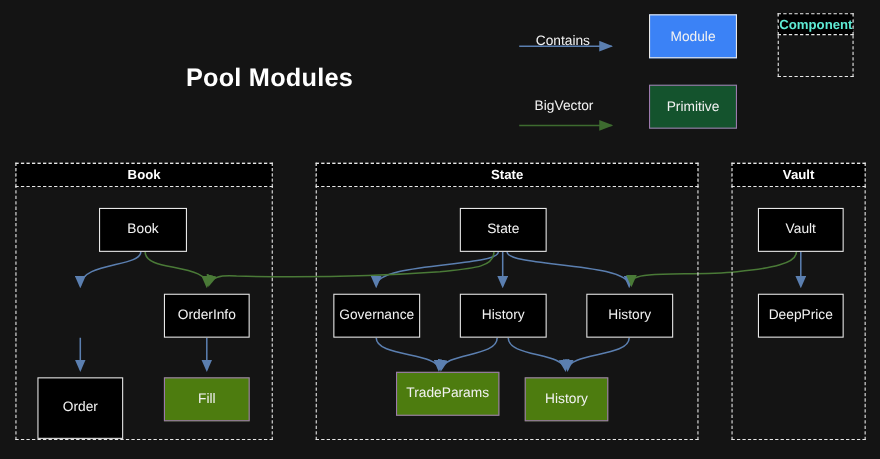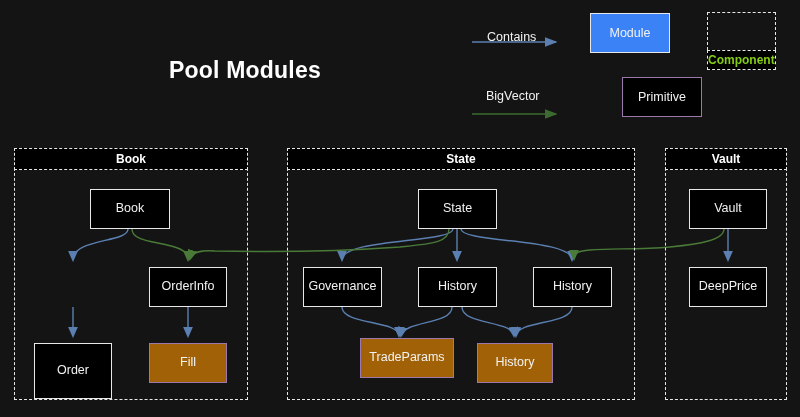--- a/index.html
+++ b/index.html
@@ -7,43 +7,43 @@
   body{width:800px;height:417px;overflow:hidden;
        font-family:"Liberation Sans","DejaVu Sans",sans-serif;}
   #stage{position:relative;width:800px;height:417px;background:#141414;}
 
   #edges{position:absolute;left:0;top:0;width:800px;height:417px;pointer-events:none;}
 
   .node{position:absolute;box-sizing:border-box;display:flex;
         align-items:center;justify-content:center;text-align:center;
         color:#f2f2f2;font-size:12.5px;line-height:1.1;z-index:3;}
   .node.module{background:#000000;border:1.4px solid #e8e8e8;}
-  .node.primitive{background:#a16207;border:1.4px solid #9c79ad;}
+  .node.primitive{background:#4d7c0f;border:1.4px solid #9c79ad;}
 
   .cluster{position:absolute;box-sizing:border-box;
            border:1.6px dashed #e8e8e8;background:transparent;z-index:1;}
   .cluster-head{position:absolute;box-sizing:border-box;
         background:#000000;border:1.6px dashed #e8e8e8;
         display:flex;align-items:center;justify-content:center;
         color:#ffffff;font-size:12px;font-weight:bold;z-index:2;}
 
   #title{position:absolute;color:#ffffff;font-size:23px;font-weight:bold;
          letter-spacing:.2px;white-space:nowrap;}
 
   .legend-label{position:absolute;color:#f2f2f2;font-size:12.5px;white-space:nowrap;}
   .legend-box{position:absolute;box-sizing:border-box;display:flex;
               align-items:center;justify-content:center;
               color:#f2f2f2;font-size:12.5px;}
   .legend-box.module{background:#3b82f6;border:1.5px solid #e8e8e8;}
-  .legend-box.primitive{background:#000000;border:1.5px solid #9c79ad;margin-left:32px;}
+  .legend-box.primitive{background:#14532d;border:1.5px solid #9c79ad;}
   .legend-cluster{position:absolute;box-sizing:border-box;
                   border:1.7px dashed #e8e8e8;}
   .legend-cluster-head{position:absolute;box-sizing:border-box;background:#000000;
                   border:1.7px dashed #e8e8e8;display:flex;align-items:center;
-                  justify-content:flex-start;color:#84cc16;font-size:12px;font-weight:bold;margin-top:38px;}
+                  justify-content:flex-end;color:#5eead4;font-size:12px;font-weight:bold;}
 </style>
 </head>
 <body>
 
 <div id="stage">
 
   <div id="title" style="left:169px;top:57px;">Pool Modules</div>
 
   <div class="legend-label" style="left:487px;top:30px;">Contains</div>
   <div class="legend-label" style="left:486px;top:89px;">BigVector</div>

